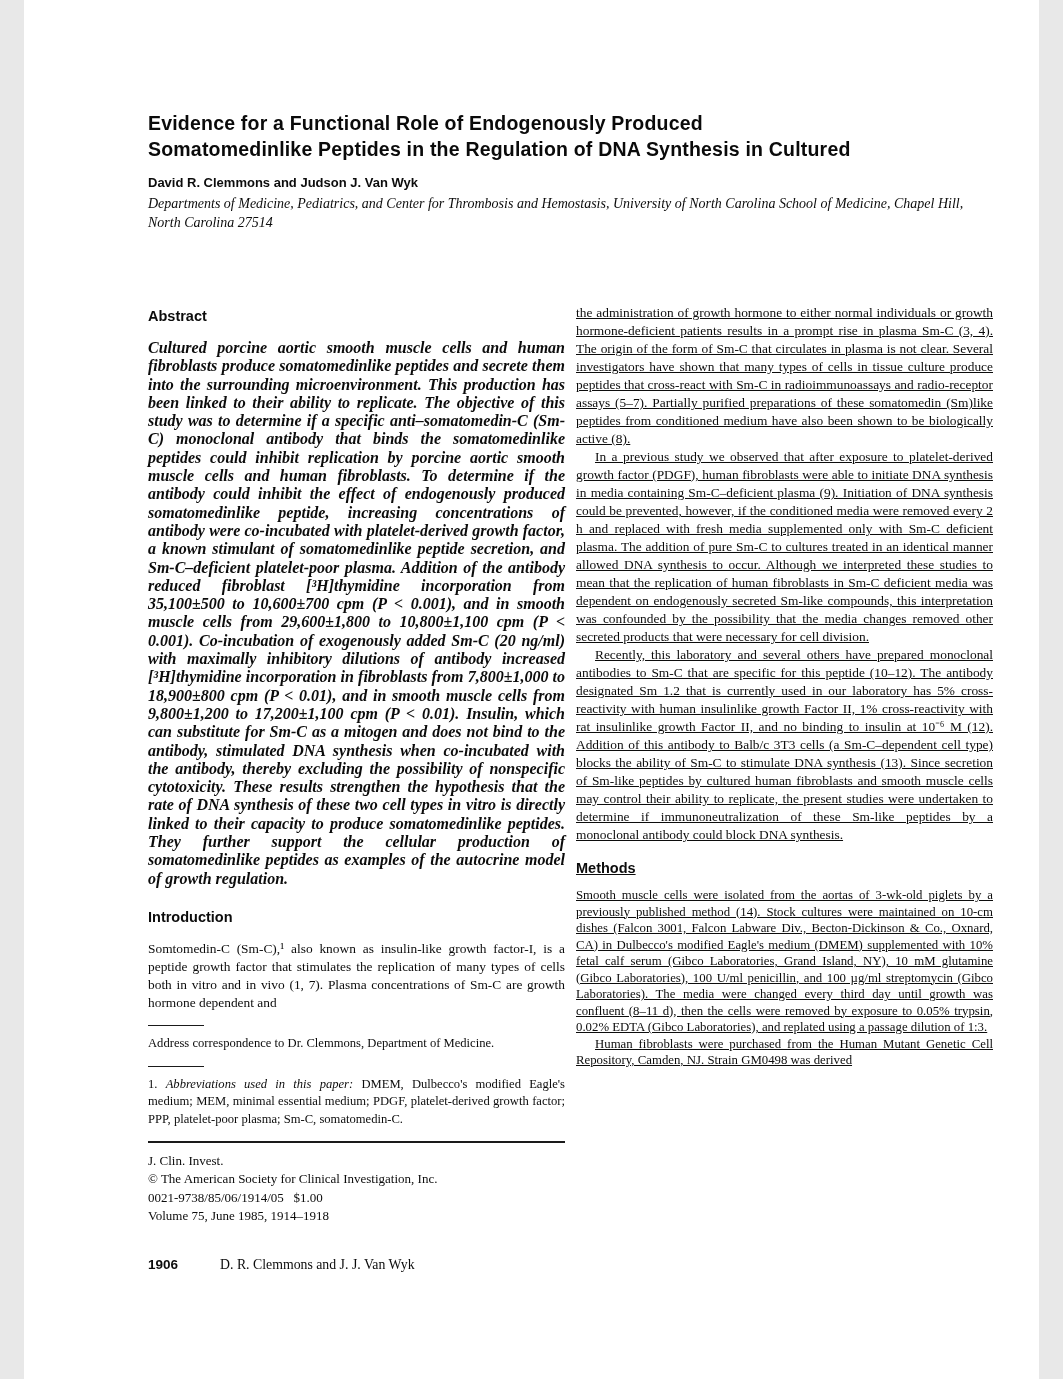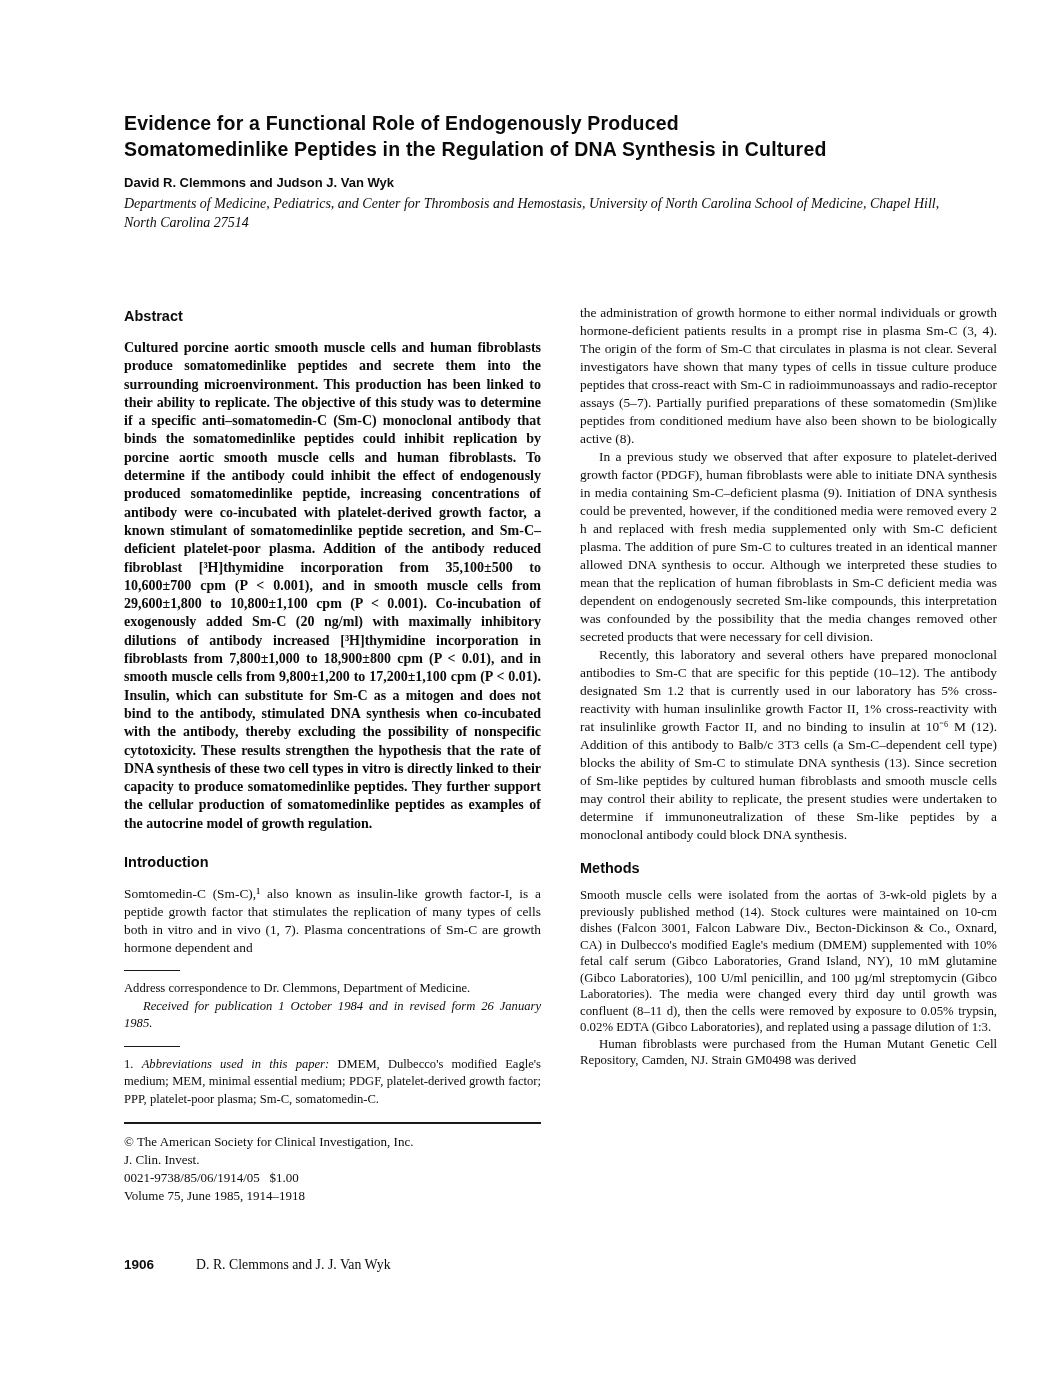--- a/index.html
+++ b/index.html
@@ -1,42 +1,43 @@
 <!DOCTYPE html>
 <html><head>
 <meta charset="utf-8">
 <style>
   html,body { margin:0; padding:0; background:#e8e8e8; }
   .page {
-    position:relative; width:1063px; height:1379px; margin:0 auto;
+    position:relative; width:975px; height:1379px; margin:0 auto;
     background:#ffffff; color:#0c0c0c; overflow:hidden;
     font-family:"Liberation Serif", serif;
+    padding-left:40px;
   }
   .header { position:absolute; left:124px; top:110px; width:848px; }
   .title-line {
     font-family:"Liberation Sans", sans-serif; font-weight:bold;
     font-size:19.5px; line-height:26px; color:#0a0a0a; letter-spacing:.2px;
   }
   .authors {
     margin-top:13px; font-family:Liberation Sans, sans-serif;
     font-weight:bold; font-size:13px;
   }
   .affiliation { margin-top:4px; font-style:italic; font-size:14px; line-height:19px; }
 
   .col { position:absolute; width:417px; }
   .col-left  { left:124px; top:308px; }
-  .col-right { left:580px; top:304px; }
+  .col-right { left:552px; top:304px;text-decoration:underline; }
 
   .sec-head {
     font-family:"Liberation Sans", sans-serif; font-weight:bold;
     font-size:14.5px; margin:0 0 15px 0;
   }
   .sec-head.spaced { margin-top:21px; }
   p { margin:0; }
-  .abstract-body { font-weight:bold; font-size:14px; line-height:18.3px; text-align:justify; }
+  .abstract-body { font-weight:bold; font-size:16px; line-height:18.3px; text-align:justify;font-style:italic; }
   .body-text { font-size:13.4px; line-height:18px; text-align:justify; }
   .indent { text-indent:19px; }
 
   .footnote-rule { width:56px; border:0; border-top:1.5px solid #1a1a1a; margin:13px 0 9px 0; }
   .footnote { font-size:12.6px; line-height:17.6px; text-align:justify; }
   .long-rule { border:0; border-top:2px solid #1a1a1a; margin:13px 0 9px 0; }
   .journal-line { font-size:13px; line-height:18.2px; }
 
   .methods-head {
     font-family:"Liberation Sans", sans-serif; font-weight:bold;
@@ -64,29 +65,28 @@
 
   <div class="col col-left">
     <h2 class="sec-head">Abstract</h2>
     <p class="abstract-body">Cultured porcine aortic smooth muscle cells and human fibroblasts produce somatomedinlike peptides and secrete them into the surrounding microenvironment. This production has been linked to their ability to replicate. The objective of this study was to determine if a specific anti–somatomedin-C (Sm-C) monoclonal antibody that binds the somatomedinlike peptides could inhibit replication by porcine aortic smooth muscle cells and human fibroblasts. To determine if the antibody could inhibit the effect of endogenously produced somatomedinlike peptide, increasing concentrations of antibody were co-incubated with platelet-derived growth factor, a known stimulant of somatomedinlike peptide secretion, and Sm-C–deficient platelet-poor plasma. Addition of the antibody reduced fibroblast [³H]thymidine incorporation from 35,100±500 to 10,600±700 cpm (P &lt; 0.001), and in smooth muscle cells from 29,600±1,800 to 10,800±1,100 cpm (P &lt; 0.001). Co-incubation of exogenously added Sm-C (20 ng/ml) with maximally inhibitory dilutions of antibody increased [³H]thymidine incorporation in fibroblasts from 7,800±1,000 to 18,900±800 cpm (P &lt; 0.01), and in smooth muscle cells from 9,800±1,200 to 17,200±1,100 cpm (P &lt; 0.01). Insulin, which can substitute for Sm-C as a mitogen and does not bind to the antibody, stimulated DNA synthesis when co-incubated with the antibody, thereby excluding the possibility of nonspecific cytotoxicity. These results strengthen the hypothesis that the rate of DNA synthesis of these two cell types in vitro is directly linked to their capacity to produce somatomedinlike peptides. They further support the cellular production of somatomedinlike peptides as examples of the autocrine model of growth regulation.</p>
 
     <h2 class="sec-head spaced">Introduction</h2>
     <p class="body-text">Somtomedin-C (Sm-C),¹ also known as insulin-like growth factor-I, is a peptide growth factor that stimulates the replication of many types of cells both in vitro and in vivo (1, 7). Plasma concentrations of Sm-C are growth hormone dependent and</p>
 
     <hr class="footnote-rule">
     <p class="footnote">Address correspondence to Dr. Clemmons, Department of Medicine.</p>
-    <p class="footnote indent" style="font-style:italic;">Received for publication 1 October 1984 and in revised form 26 January 1985.</p>
 
     <hr class="footnote-rule">
     <p class="footnote"><span>1. </span><span style="font-style:italic;">Abbreviations used in this paper:</span><span> DMEM, Dulbecco's modified Eagle's medium; MEM, minimal essential medium; PDGF, platelet-derived growth factor; PPP, platelet-poor plasma; Sm-C, somatomedin-C.</span></p>
 
     <hr class="long-rule">
     <div>
+      <div class="journal-line">J. Clin. Invest.</div>
       <div class="journal-line">© The American Society for Clinical Investigation, Inc.</div>
-      <div class="journal-line">J. Clin. Invest.</div>
       <div class="journal-line">0021-9738/85/06/1914/05&nbsp;&nbsp;&nbsp;$1.00</div>
       <div class="journal-line">Volume 75, June 1985, 1914–1918</div>
     </div>
   </div>
 
   <div class="col col-right">
     <p class="body-text">the administration of growth hormone to either normal individuals or growth hormone-deficient patients results in a prompt rise in plasma Sm-C (3, 4). The origin of the form of Sm-C that circulates in plasma is not clear. Several investigators have shown that many types of cells in tissue culture produce peptides that cross-react with Sm-C in radioimmunoassays and radio-receptor assays (5–7). Partially purified preparations of these somatomedin (Sm)like peptides from conditioned medium have also been shown to be biologically active (8).</p>
     <p class="body-text indent">In a previous study we observed that after exposure to platelet-derived growth factor (PDGF), human fibroblasts were able to initiate DNA synthesis in media containing Sm-C–deficient plasma (9). Initiation of DNA synthesis could be prevented, however, if the conditioned media were removed every 2 h and replaced with fresh media supplemented only with Sm-C deficient plasma. The addition of pure Sm-C to cultures treated in an identical manner allowed DNA synthesis to occur. Although we interpreted these studies to mean that the replication of human fibroblasts in Sm-C deficient media was dependent on endogenously secreted Sm-like compounds, this interpretation was confounded by the possibility that the media changes removed other secreted products that were necessary for cell division.</p>
     <p class="body-text indent">Recently, this laboratory and several others have prepared monoclonal antibodies to Sm-C that are specific for this peptide (10–12). The antibody designated Sm 1.2 that is currently used in our laboratory has 5% cross-reactivity with human insulinlike growth Factor II, 1% cross-reactivity with rat insulinlike growth Factor II, and no binding to insulin at 10⁻⁶ M (12). Addition of this antibody to Balb/c 3T3 cells (a Sm-C–dependent cell type) blocks the ability of Sm-C to stimulate DNA synthesis (13). Since secretion of Sm-like peptides by cultured human fibroblasts and smooth muscle cells may control their ability to replicate, the present studies were undertaken to determine if immunoneutralization of these Sm-like peptides by a monoclonal antibody could block DNA synthesis.</p>
 

